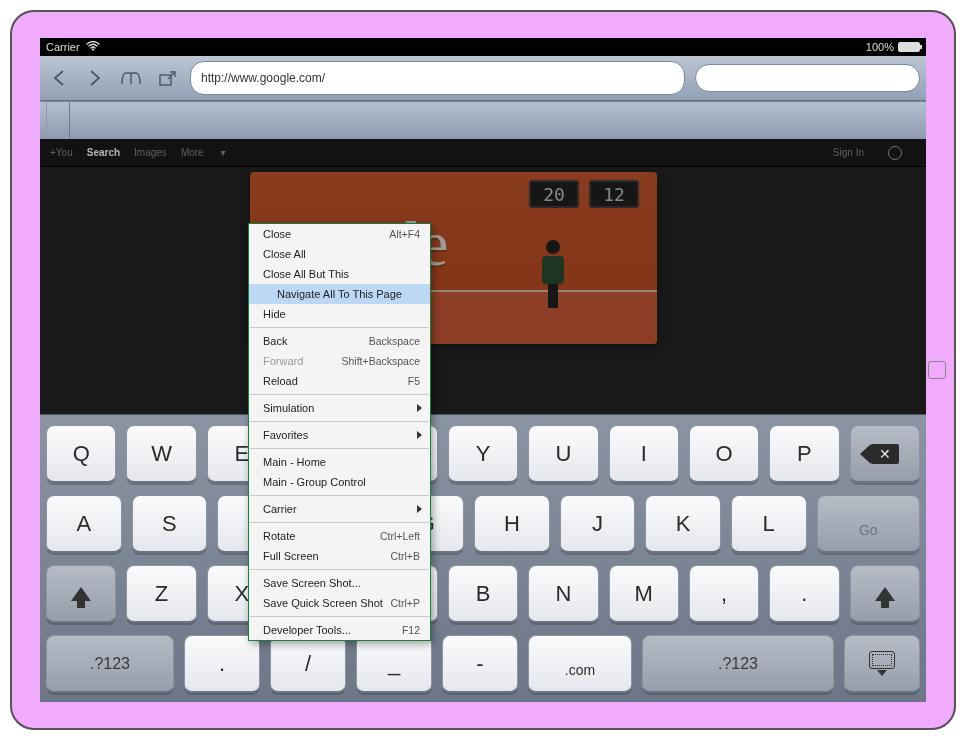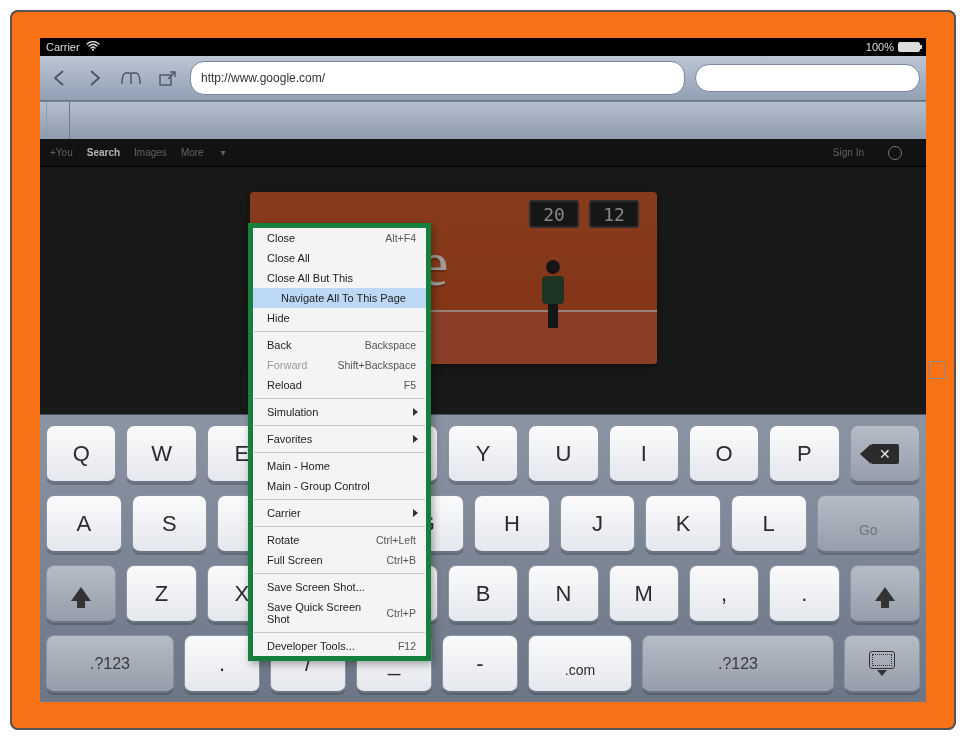--- a/index.html
+++ b/index.html
@@ -1,19 +1,19 @@
 <!DOCTYPE html>
 <html><head>
 <meta charset="utf-8">
 <style>
 * { box-sizing: border-box; margin: 0; padding: 0; font-family: "Helvetica Neue", Arial, sans-serif; }
 body { background: #fff; display: flex; justify-content: center; align-items: flex-start; padding: 10px; }
 
 .tablet {
-  width: 966px; height: 720px; background: #f97316; border-radius: 8px;
+  width: 966px; height: 720px; background: #f0abfc; border-radius: 24px;
   padding: 28px 30px; position: relative;
   box-shadow: 0 0 0 2px #555 inset;
 }
 .home-btn {
   position: absolute; right: 10px; top: 50%; transform: translateY(-50%);
   width: 18px; height: 18px; border: 1.5px solid #888; border-radius: 3px;
 }
 .screen {
   width: 100%; height: 100%; background: #202020; position: relative;
   overflow: hidden;
@@ -61,38 +61,37 @@
 .gbar .right { margin-left:auto; display:flex; align-items:center; gap:10px; }
 .gear { width:14px;height:14px; border:1.5px solid #aaa; border-radius:50%; position:relative; }
 
 
 .page-body { background:#272727; height: 250px; position:relative; }
 .doodle {
   position:absolute; left:210px; top:5px; width: 407px; height: 172px;
   background: linear-gradient(#d25b2e,#c94f22);
   border-radius:4px; box-shadow:0 2px 8px rgba(0,0,0,.4);
   overflow:hidden;
-  margin-top:20px;
 }
 .doodle .score { position:absolute; right:18px; top:8px; display:flex; gap:10px; }
 .score-box { width:50px;height:28px; background:#222; color:#cfd2ca; font-family:monospace; font-size:18px; display:flex; align-items:center; justify-content:center; border:2px solid #444; border-radius:3px; }
 .doodle .logo {
   position:absolute; left:20px; top:35px; font-family: Georgia, serif; font-size:64px; color:#f3f0ea; text-shadow:0 2px 0 rgba(0,0,0,.2); letter-spacing:-2px;
 }
 .doodle .court { position:absolute; bottom:0; left:0; right:0; height:54px; background:#d9603d; border-top:2px solid #e9c9b8; }
 .doodle .player { position:absolute; left:285px; bottom:34px; width:36px; height:70px; }
 .player .head { width:14px;height:14px;border-radius:50%;background:#222; margin:0 auto; }
 .player .body { width:22px;height:28px;background:#2f5237; margin:2px auto 0; border-radius:4px; }
 .player .legs { width:10px;height:24px;background:#222; margin:0 auto; }
 .page-dim { position:absolute; inset:0; background:rgba(0,0,0,.35); }
 
 
 .ctxmenu {
   position:absolute; left:208px; top:185px; width:183px;
-  background:#f4f4f4; border:5px solid #15803d; font-size:11px;
+  background:#f4f4f4; border:1px solid #15803d; font-size:11px;
   box-shadow: 2px 3px 8px rgba(0,0,0,.35);
   z-index: 100;
 }
 .ctxmenu .sep { height:1px; background:#c8c8c8; margin:3px 1px; }
 .mi { display:flex; align-items:center; padding:4px 10px 4px 14px; color:#222; position:relative; }
 .mi .sc { margin-left:auto; color:#555; font-size:10.5px; }
 .mi.sub::after {
   content:''; position:absolute; right:8px; top:50%; transform:translateY(-50%);
   border-left:5px solid #333; border-top:4px solid transparent; border-bottom:4px solid transparent;
 }

